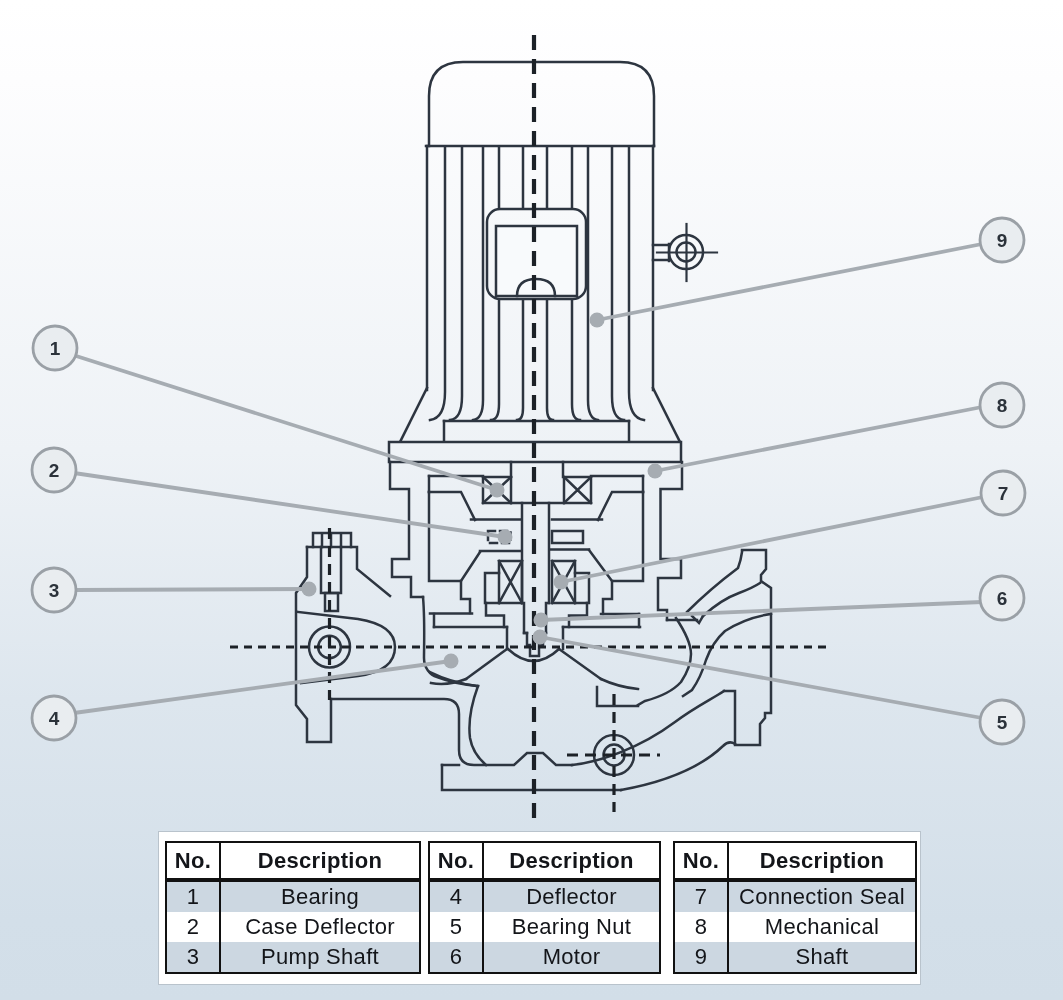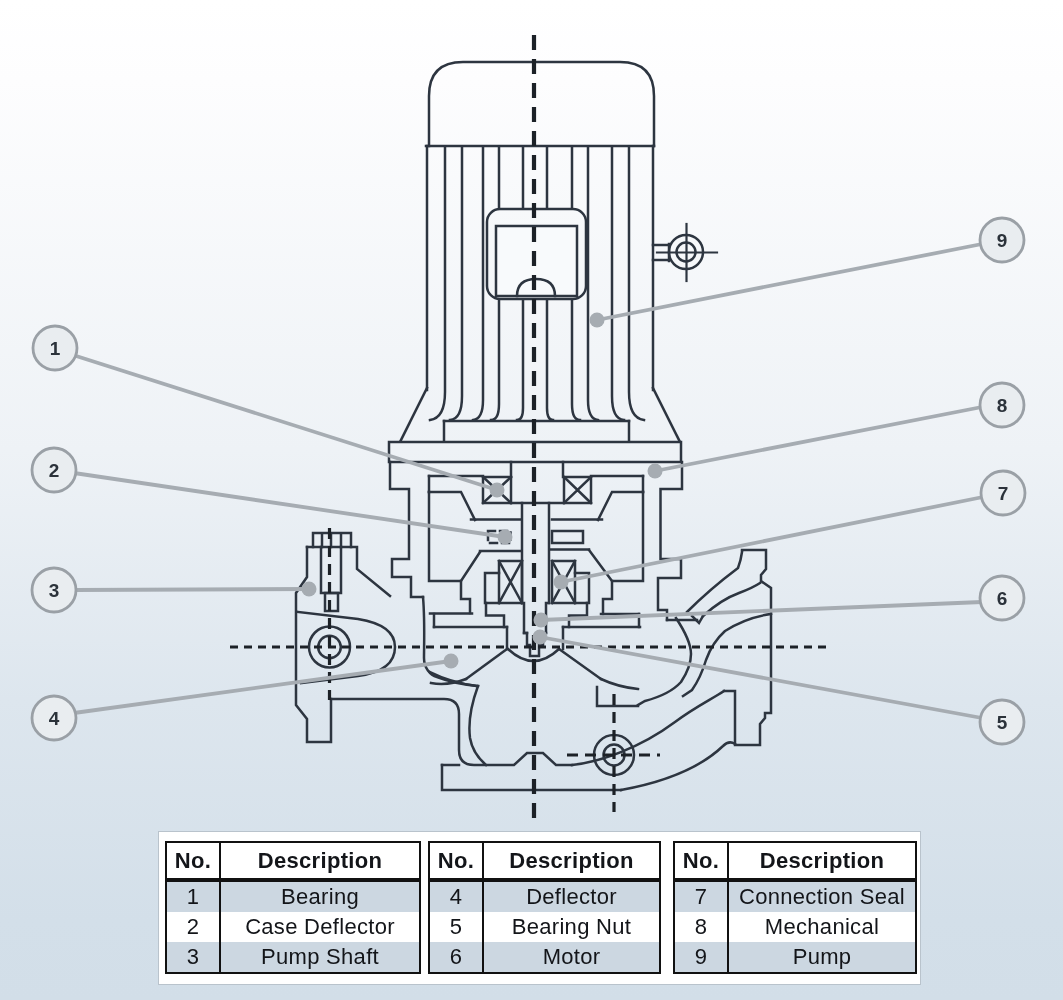--- a/index.html
+++ b/index.html
@@ -283,17 +283,17 @@
     <tr class="shade">
           <td style="border-right:2px solid #111;">7</td>
           <td>Connection Seal</td>
         </tr>
     <tr>
           <td style="border-right:2px solid #111;">8</td>
           <td>Mechanical</td>
         </tr>
     <tr class="shade">
           <td style="border-right:2px solid #111;">9</td>
-          <td>Pump</td>
+          <td>Shaft</td>
         </tr>
   </tbody>
     </table>
 </div>
 
 </body></html>

